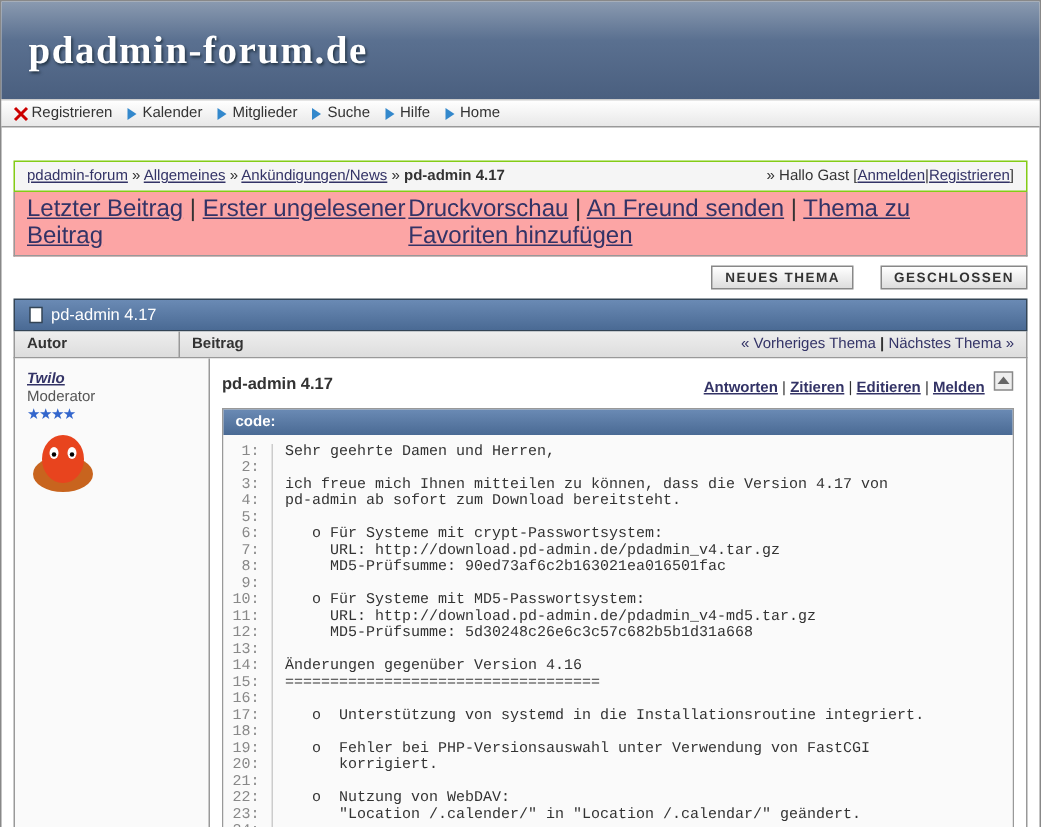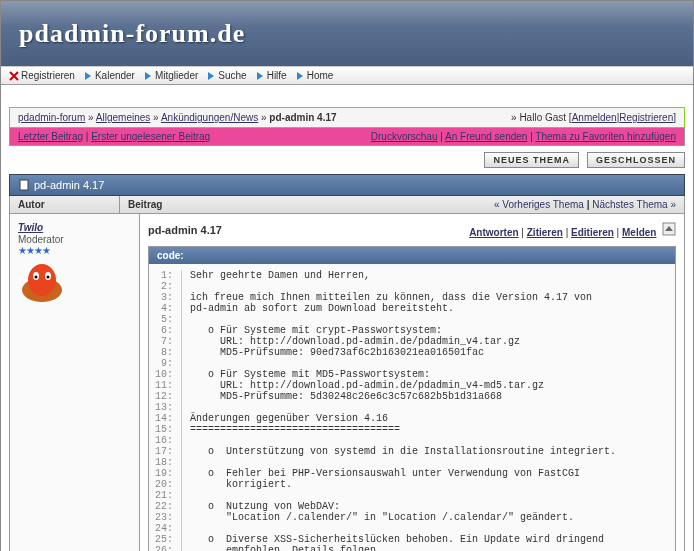--- a/index.html
+++ b/index.html
@@ -6,23 +6,23 @@
 body{font-family:Verdana,Arial,sans-serif;font-size:11px;background:#fff;color:#333}
 .wrap{width:694px;margin:0 auto;border:1px solid #888}
 .hdr{height:65px;background:linear-gradient(#8a9ab0,#5a7090 40%,#4a5f7f);display:flex;align-items:center;padding-left:18px}
 .hdr h1{color:#fff;font-size:26px;font-weight:bold;text-shadow:1px 1px 2px #234;font-family:Georgia,serif;letter-spacing:1px}
 .nav{background:linear-gradient(#fff,#e8e8e8);border-top:1px solid #ccc;border-bottom:1px solid #999;padding:3px 8px;display:flex;gap:8px}
 .navi{display:flex;align-items:center;gap:2px;font-size:10px;cursor:pointer}
 .navi svg{width:10px;height:10px}
 .bc{background:#f5f5f5;border:1px solid #84cc16;margin:22px 8px 0;padding:4px 8px;display:flex;justify-content:space-between;font-size:10px}
 .bc a{color:#336;text-decoration:underline;cursor:pointer}
 .bc .r{text-align:right}
-.sub{background:#ec4899;border:1px solid #999;border-top:none;margin:0 8px;padding:3px 8px;display:flex;justify-content:space-between;font-size:10px}
+.sub{background:#fca5a5;border:1px solid #999;border-top:none;margin:0 8px;padding:3px 8px;display:flex;justify-content:space-between;font-size:16px}
 .sub a{color:#336;text-decoration:underline;cursor:pointer}
-.btns{display:flex;justify-content:flex-end;gap:8px;margin:6px 8px}
+.btns{display:flex;justify-content:flex-end;gap:18px;margin:6px 8px}
 .btn{border:1px solid #888;background:linear-gradient(#fff,#ddd);padding:2px 8px;font-size:9px;font-weight:bold;letter-spacing:1px;cursor:pointer}
 .tbar{background:linear-gradient(#6a8ab4,#4a6a94);color:#fff;margin:0 8px;padding:4px 8px;font-size:11px;display:flex;align-items:center;gap:4px;border:1px solid #345}
 .tbar svg{width:12px;height:12px}
 .thead{background:linear-gradient(#eee,#ddd);border:1px solid #999;border-top:none;margin:0 8px;display:flex;font-size:10px;font-weight:bold}
 .thead .c1{width:110px;padding:3px 8px;border-right:1px solid #999}
 .thead .c2{flex:1;padding:3px 8px;display:flex;justify-content:space-between}
 .thead a{color:#336;cursor:pointer;font-weight:normal}
 .post{border:1px solid #999;border-top:none;margin:0 8px;display:flex}
 .pl{width:130px;padding:8px;background:#fafafa;border-right:1px solid #999;font-size:10px}
 .pl .un{color:#336;text-decoration:underline;font-weight:bold;font-style:italic}

